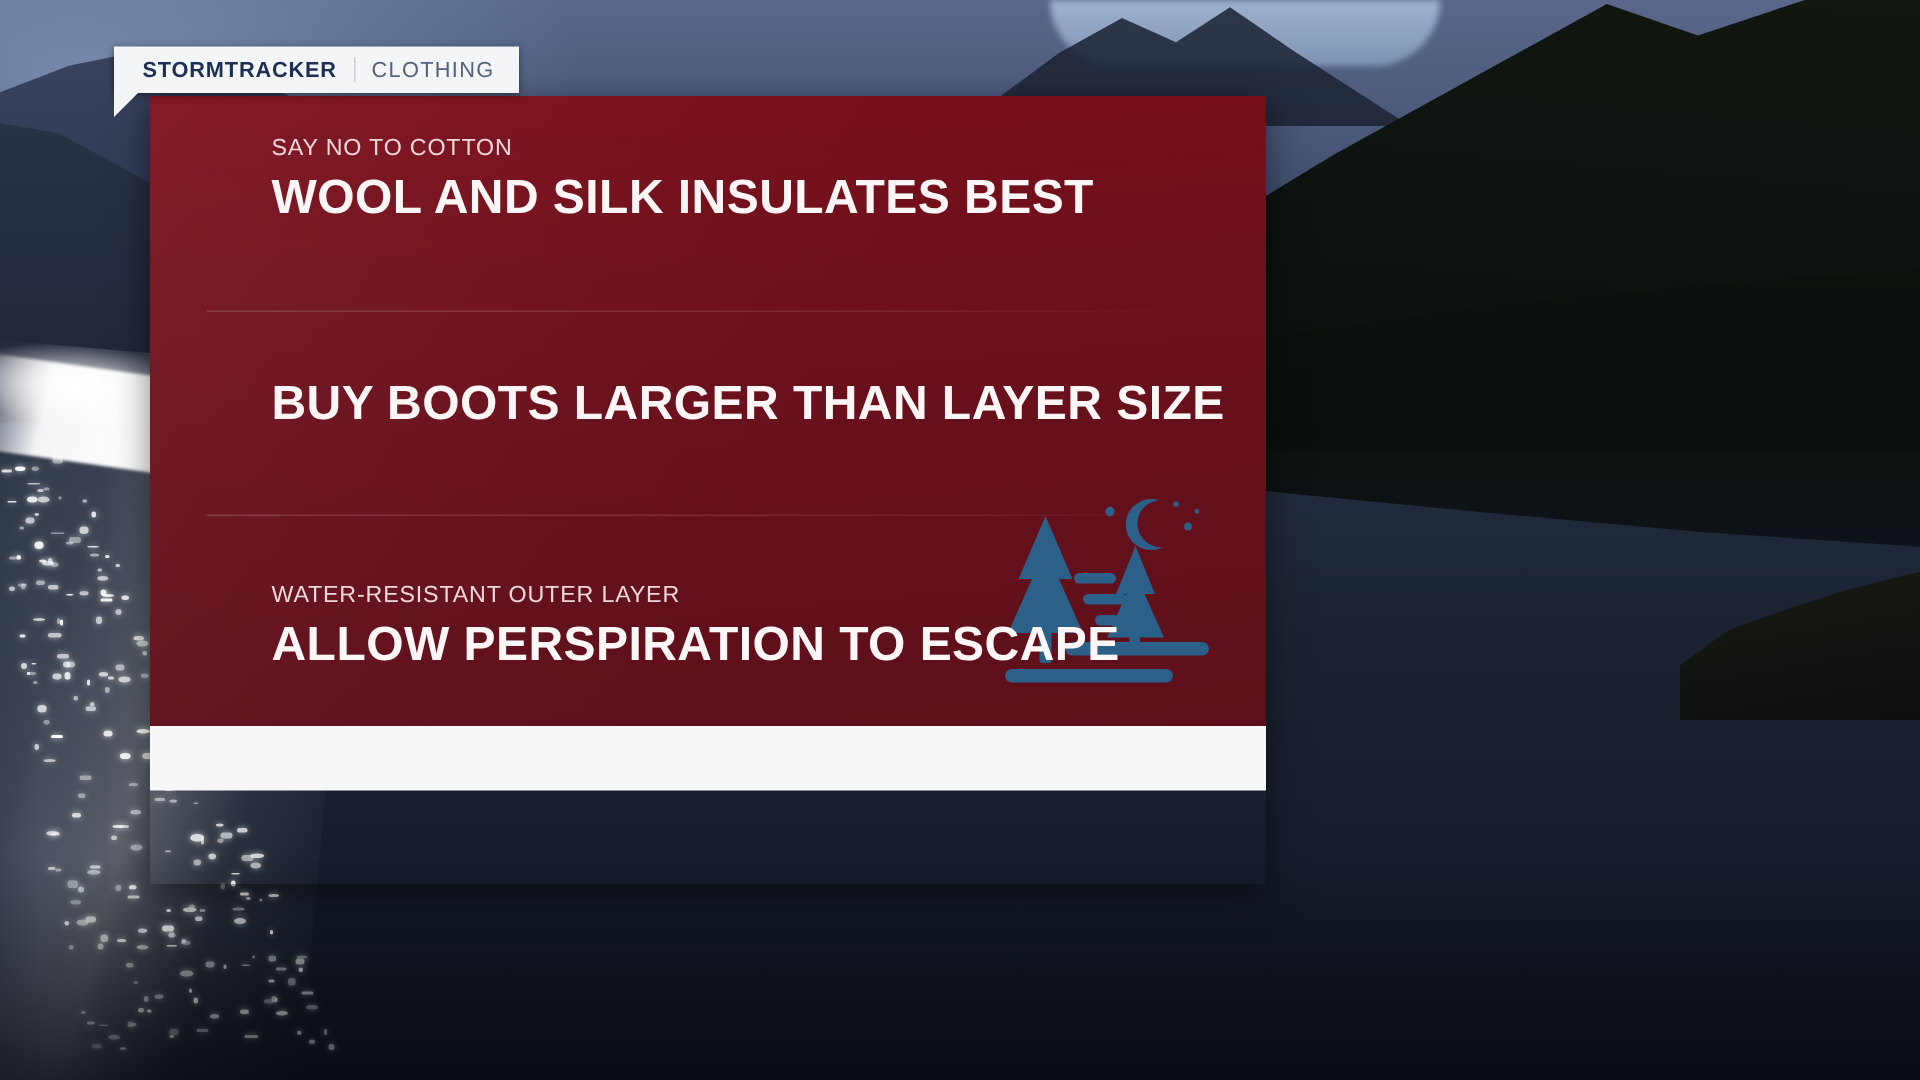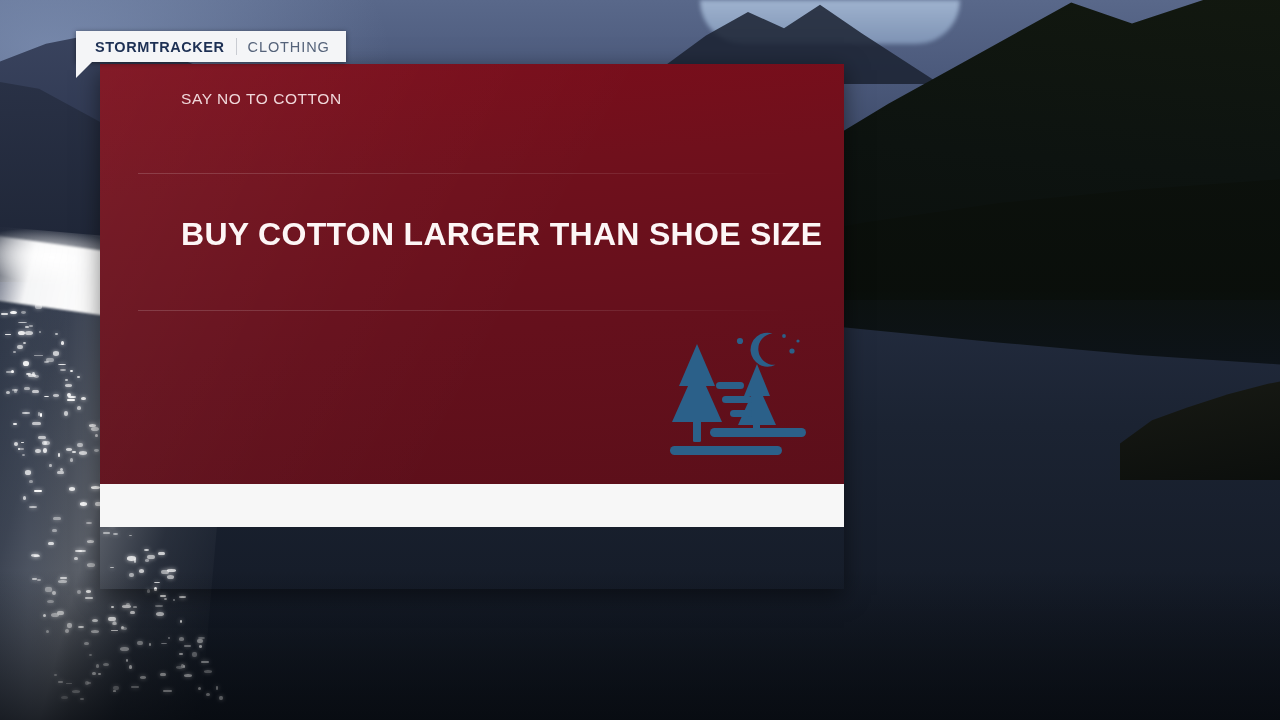--- a/index.html
+++ b/index.html
@@ -459,30 +459,35 @@
           <rect x="66" y="80" width="22" height="7" rx="3.5"></rect>
 
           <rect x="46" y="98" width="96" height="9" rx="4.5"></rect>
           <rect x="6" y="116" width="112" height="9" rx="4.5"></rect>
         </g>
       </svg>
     </span>
 
     <div class="tip">
       <div class="tip-sub">SAY NO TO COTTON</div>
+      <div class="tip-head">WOOL AND SILK INSULATES BEST</div>
     </div>
 
     <div class="sp1"></div>
     <div class="tip-divider"></div>
     <div class="sp2"></div>
 
     <div class="tip">
-      <div class="tip-head">BUY COTTON LARGER THAN SHOE SIZE</div>
+      <div class="tip-head">BUY BOOTS LARGER THAN LAYER SIZE</div>
     </div>
 
     <div class="sp1"></div>
     <div class="tip-divider"></div>
     <div class="sp2"></div>
 
+    <div class="tip">
+      <div class="tip-sub">WATER-RESISTANT OUTER LAYER</div>
+      <div class="tip-head">ALLOW PERSPIRATION TO ESCAPE</div>
+    </div>
   </div>
 
   <div class="card-footer"></div>
 </div>
 
 </body></html>

